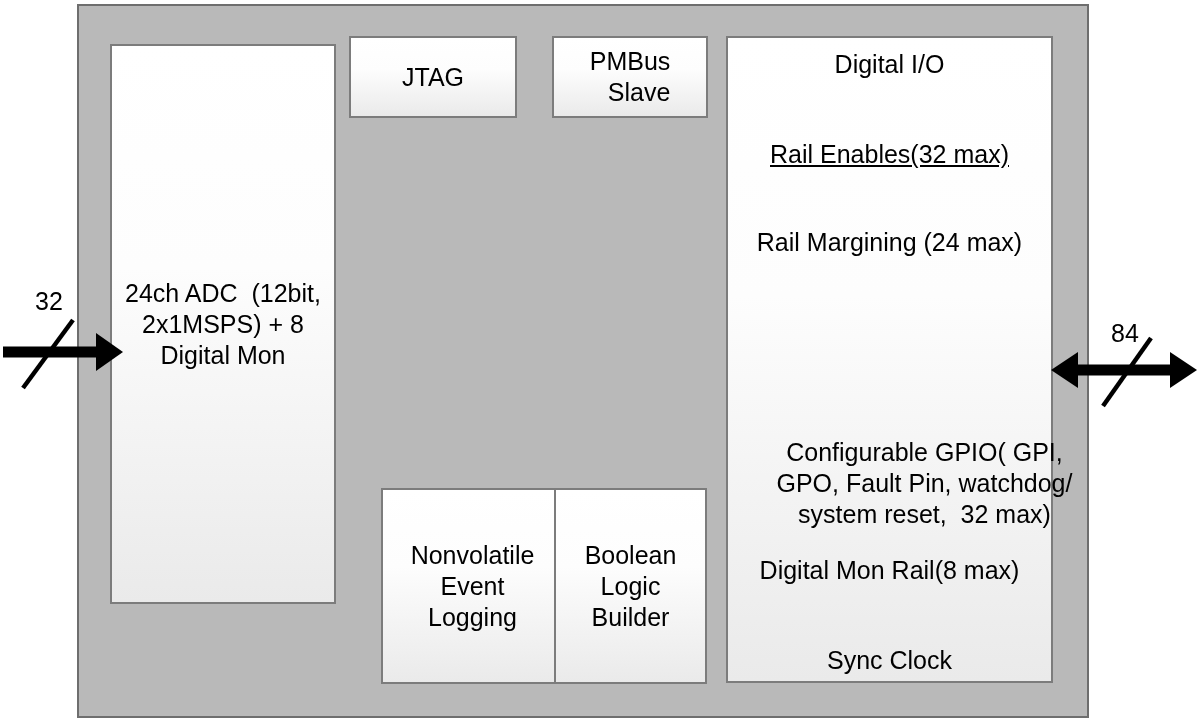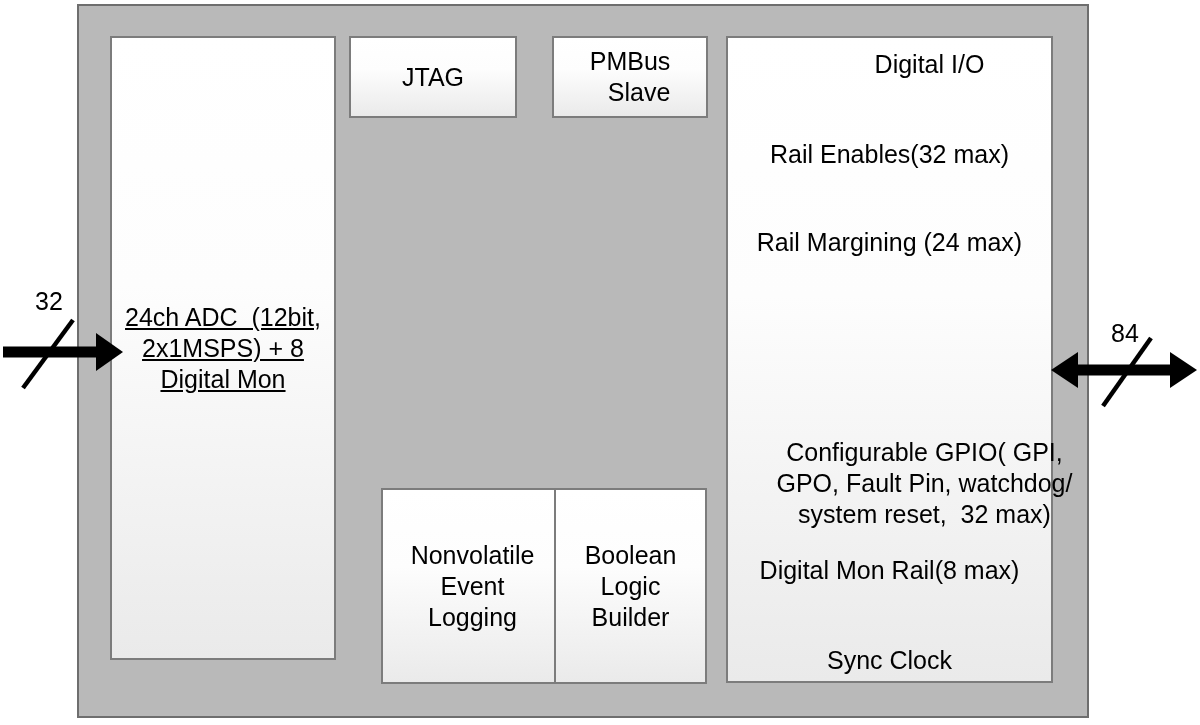--- a/index.html
+++ b/index.html
@@ -32,39 +32,39 @@
     box-sizing: border-box;
     background: linear-gradient(to bottom, #ffffff 0%, #fdfdfd 40%, #eaeaea 100%);
     display: flex;
     align-items: center;
     justify-content: center;
     text-align: center;
     font-size: 25px;
     line-height: 31px;
     white-space: pre-wrap;
   }
-  .block-adc            { left: 110px; top: 36px;  width: 226px; height: 624px; text-decoration: underline; }
+  .block-adc            { left: 110px; top: 44px;  width: 226px; height: 560px; }
   .block-jtag           { left: 349px; top: 36px;  width: 168px; height: 82px;  }
   .block-pmbus          { left: 552px; top: 36px;  width: 156px; height: 82px; text-align: right;  }
   .block-seq            { left: 349px; top: 155px; width: 359px; height: 300px; }
   .block-nonvol         { left: 349px; top: 488px; width: 183px; height: 196px; margin-left: 32px; }
   .block-bool           { left: 554px; top: 488px; width: 153px; height: 196px; }
   .block-dio            { left: 726px; top: 36px;  width: 327px; height: 647px;
                           display: block; }
   .dio-item {
     position: absolute;
     left: 0;
     width: 100%;
     text-align: center;
     font-size: 25px;
     line-height: 31px;
     white-space: pre-wrap;
   }
-  .dio-title { top: 11px; padding-left: 40px; }
-  .dio-i0    { top: 101px; }
+  .dio-title { top: 11px; }
+  .dio-i0    { top: 101px; text-decoration: underline; }
   .dio-i1    { top: 189px; }
   .dio-i2    { top: 277px; }
   .dio-i3    { top: 399px; margin-left: 35px; }
   .dio-i4    { top: 517px; }
   .dio-i5    { top: 607px; }
   .bus-arrow {
     position: absolute;
     pointer-events: none;
   }
   .bus-label {

